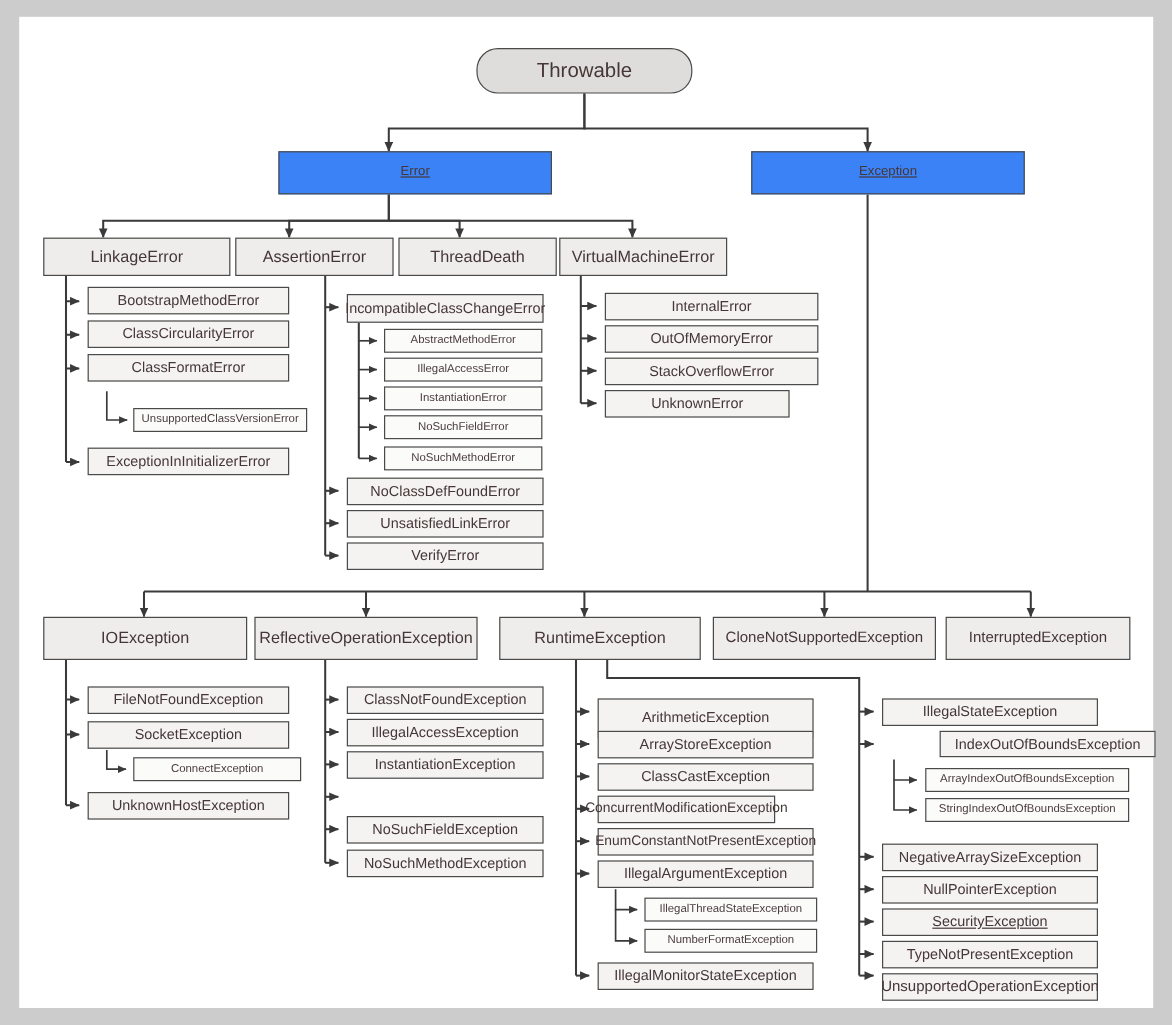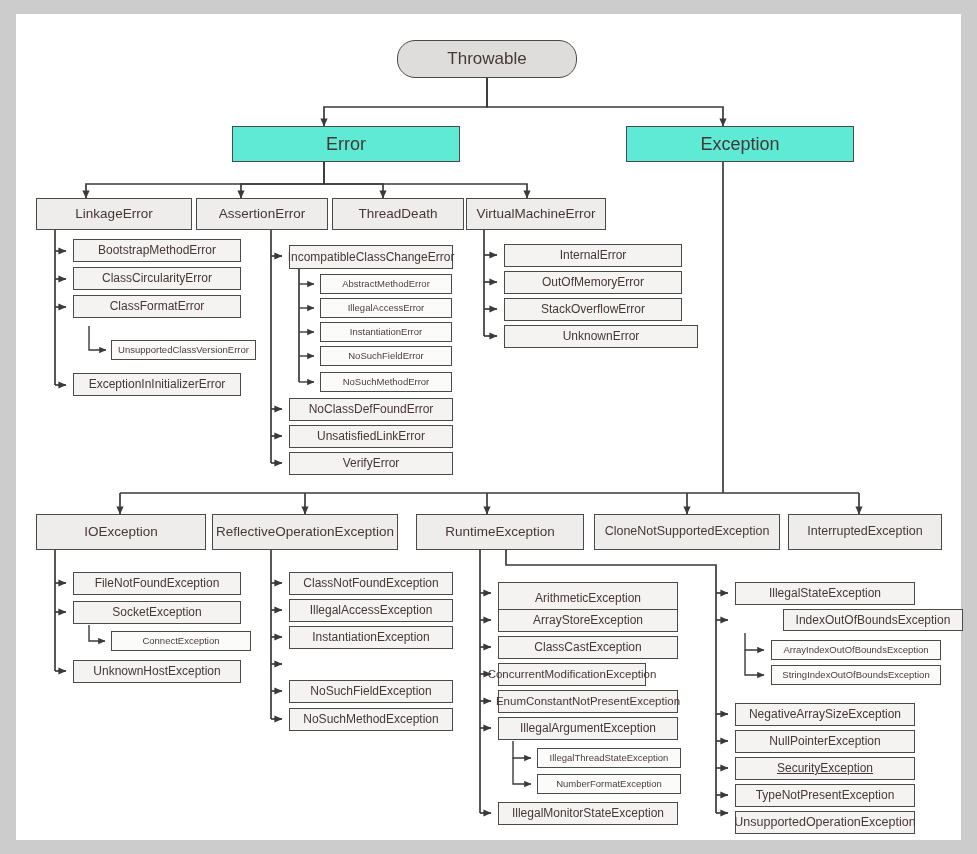--- a/index.html
+++ b/index.html
@@ -21,21 +21,21 @@
     box-sizing:border-box;
     display:flex;align-items:center;justify-content:center;
     text-align:center;
     color:#463737;
     background:#f2f1ef;
     border:1.6px solid #4a4a4a;
     line-height:1.05;
     white-space:nowrap;
   }
   .lvl0{background:#dedddb;border-width:1.8px;font-size:17px;border-radius:18px;}
-  .lvl1{background:#5eead4;border-width:1.8px;font-size:18px;}
+  .lvl1{background:#3b82f6;border-width:1.8px;font-size:11px;text-decoration:underline;}
   .lvl2{background:#eeedeb;border-width:1.7px;font-size:13.5px;}
   .lvl3{background:#f4f3f1;border-width:1.5px;font-size:12px;}
   .lvl4{background:#fbfbfa;border-width:1.3px;font-size:9.5px;color:#4b3c3c;}
 </style>
 </head>
 <body>
 
 <div id="canvas">
 
   <svg id="wires" viewBox="0 0 945 826" xmlns="http://www.w3.org/2000/svg">
@@ -157,21 +157,21 @@
   <div class="node lvl4" style="left:304px;top:332px;width:132px;height:20px;">NoSuchFieldError</div>
   <div class="node lvl4" style="left:304px;top:358px;width:132px;height:20px;">NoSuchMethodError</div>
 
   <div class="node lvl3" style="left:273px;top:384px;width:164px;height:23px;">NoClassDefFoundError</div>
   <div class="node lvl3" style="left:273px;top:411px;width:164px;height:23px;">UnsatisfiedLinkError</div>
   <div class="node lvl3" style="left:273px;top:438px;width:164px;height:23px;">VerifyError</div>
 
   <div class="node lvl3" style="left:488px;top:230px;width:178px;height:23px;">InternalError</div>
   <div class="node lvl3" style="left:488px;top:257px;width:178px;height:23px;">OutOfMemoryError</div>
   <div class="node lvl3" style="left:488px;top:284px;width:178px;height:23px;">StackOverflowError</div>
-  <div class="node lvl3" style="left:488px;top:311px;width:194px;height:23px;">UnknownError</div>
+  <div class="node lvl3" style="left:488px;top:311px;width:154px;height:23px;">UnknownError</div>
 
   <div class="node lvl2" style="left:20px;top:500px;width:170px;height:36px;">IOException</div>
   <div class="node lvl2" style="left:196px;top:500px;width:186px;height:36px;">ReflectiveOperationException</div>
   <div class="node lvl2" style="left:400px;top:500px;width:168px;height:36px;">RuntimeException</div>
   <div class="node lvl2" style="left:578px;top:500px;width:186px;height:36px;font-size:12.5px;">CloneNotSupportedException</div>
   <div class="node lvl2" style="left:772px;top:500px;width:154px;height:36px;font-size:12.5px;">InterruptedException</div>
 
   <div class="node lvl3" style="left:57px;top:558px;width:168px;height:23px;">FileNotFoundException</div>
   <div class="node lvl3" style="left:57px;top:587px;width:168px;height:23px;">SocketException</div>
   <div class="node lvl4" style="left:95px;top:617px;width:140px;height:20px;">ConnectException</div>

